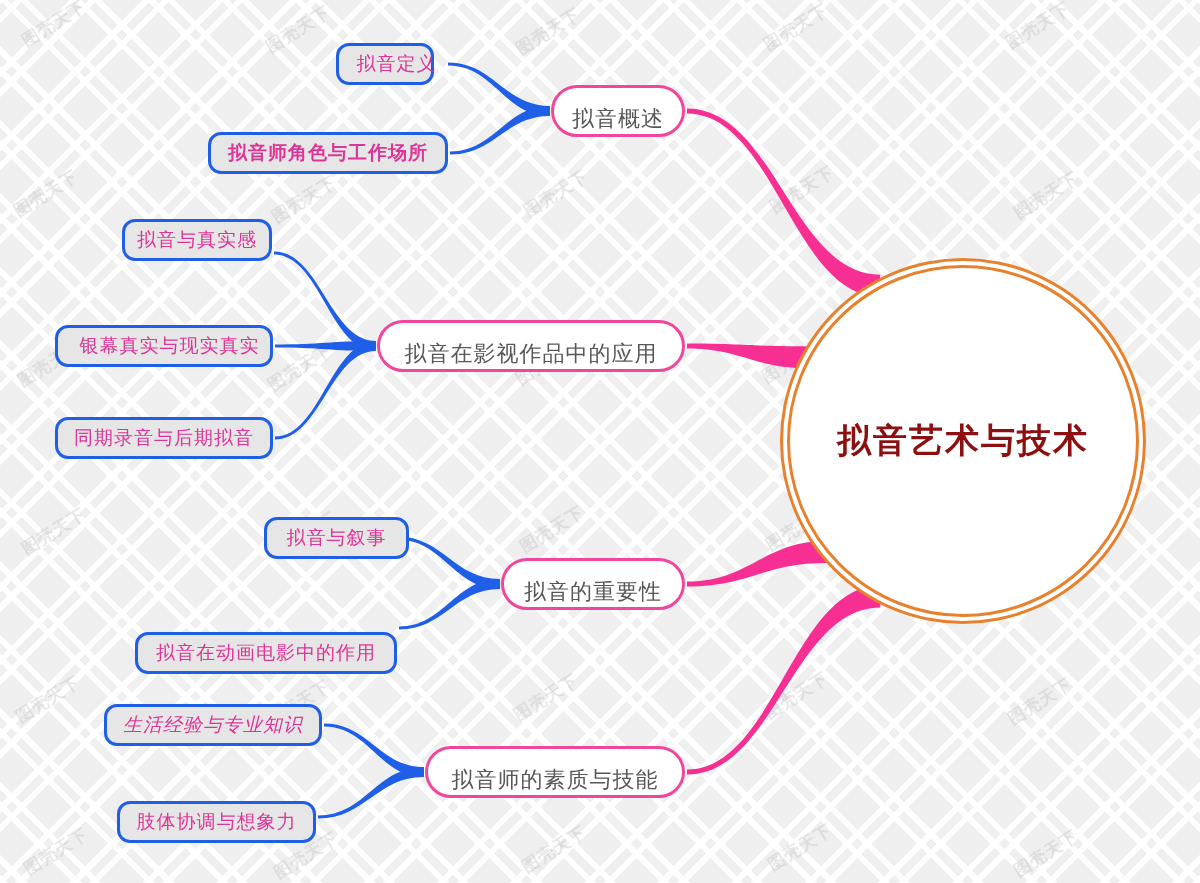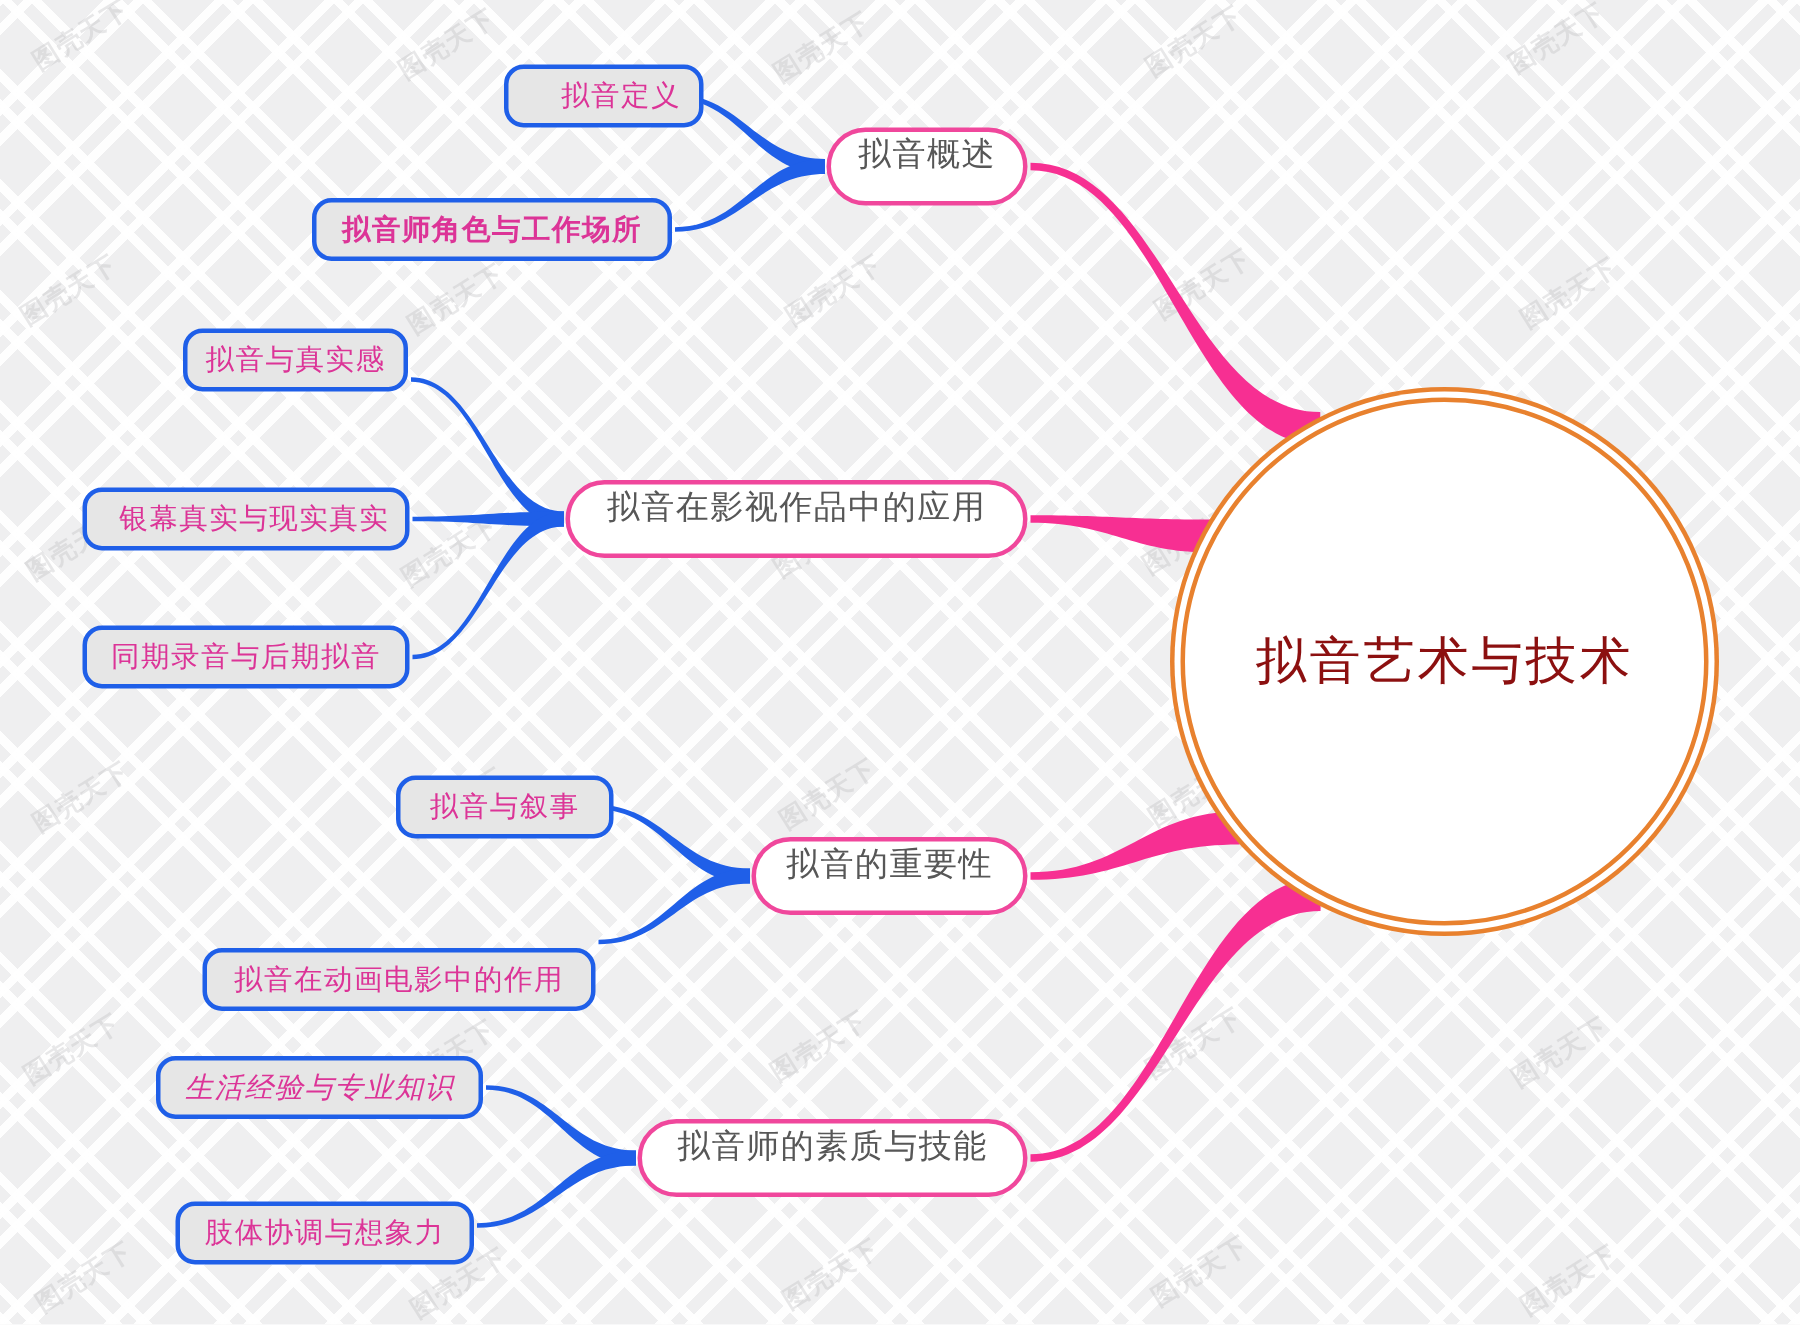--- a/index.html
+++ b/index.html
@@ -59,34 +59,35 @@
     position: absolute;
     z-index: 3;
     border-radius: 50%;
     background: #ffffff;
     border: 3px solid #e8812e;
     box-shadow: 0 0 0 4px #ffffff, 0 0 0 7px #e8812e;
     display: flex;
     align-items: center;
     justify-content: center;
     box-sizing: border-box;
+    font-weight: bold;
   }
   .center-label {
     font-size: 34px;
     color: #8c1010;
     letter-spacing: 2px;
     white-space: nowrap;
   }
 
   
   .branch-node {
     position: absolute;
     z-index: 4;
     display: flex;
-    align-items: flex-start;
+    align-items: flex-end;
     justify-content: center;
     background: #ffffff;
     border: 3px solid #f0479c;
     border-radius: 30px;
     box-sizing: border-box;
     padding: 0 16px;
     height: 52px;
   }
   .branch-label {
     font-size: 22px;
@@ -171,21 +172,21 @@
     </svg>
 
   <div class="center-node" style="left: 787px; top: 265px; width: 352px; height: 352px;">
     <span class="center-label">拟音艺术与技术</span>
   </div>
 
   <div id="nodes-container">
       <div class="branch-node" style="left: 551px; top: 85px; width: 134px;">
         <span class="branch-label">拟音概述</span>
       </div>
-      <div class="leaf-node" style="left: 336px; top: 43px; width: 133px; padding-left: 36px;">
+      <div class="leaf-node" style="left: 336px; top: 43px; width: 98px; padding-left: 36px;">
         <span class="leaf-label">拟音定义</span>
       </div>
       <div class="leaf-node" style="left: 208px; top: 132px; width: 240px; font-weight: bold;">
         <span class="leaf-label">拟音师角色与工作场所</span>
       </div>
       <div class="branch-node" style="left: 377px; top: 320px; width: 308px;">
         <span class="branch-label">拟音在影视作品中的应用</span>
       </div>
       <div class="leaf-node" style="left: 122px; top: 219px; width: 150px;">
         <span class="leaf-label">拟音与真实感</span>

